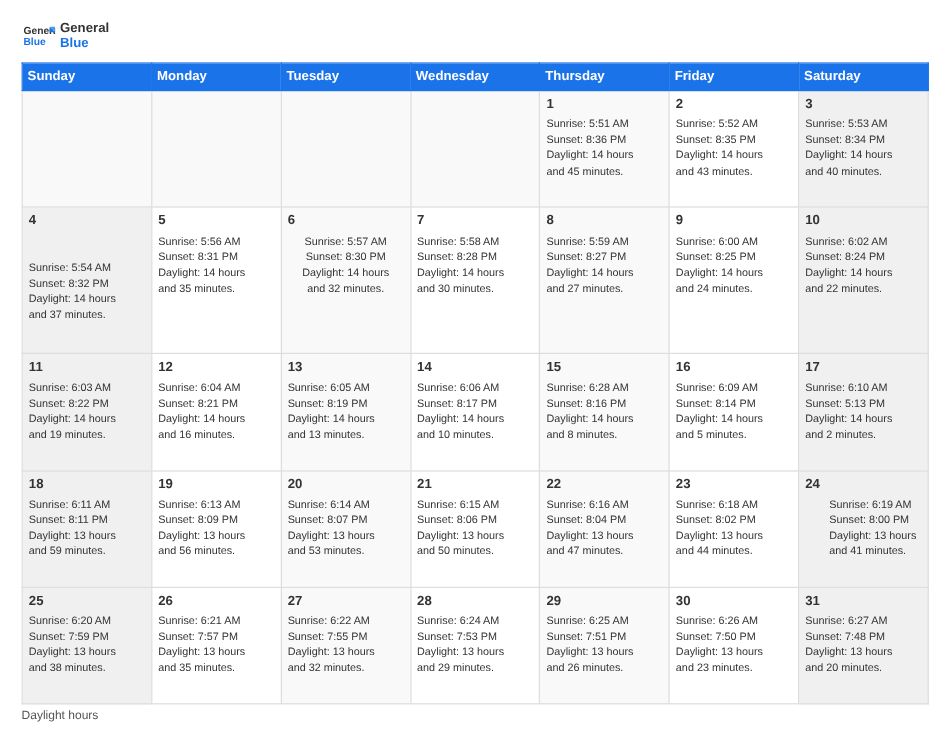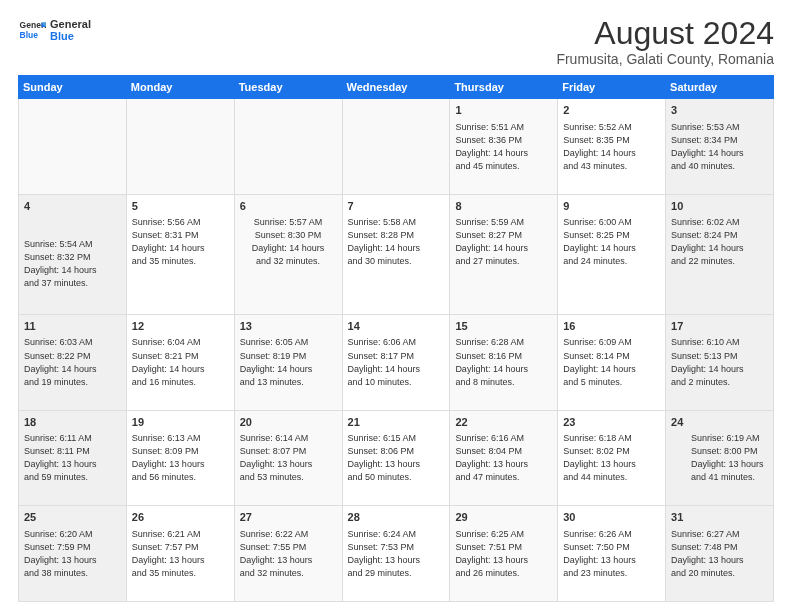--- a/index.html
+++ b/index.html
@@ -109,24 +109,20 @@
         <text x="2" y="16" font-size="11" fill="#333" font-family="Arial" font-weight="bold">General</text>
         <text x="2" y="28" font-size="11" fill="#1a73e8" font-family="Arial" font-weight="bold">Blue</text>
         <polygon points="30,8 36,14 30,14" fill="#1a73e8"></polygon>
         <polygon points="30,8 36,8 36,14" fill="#4a9edd"></polygon>
       </svg>
       <div>
         <div style="font-size:11px;font-weight:bold;color:#333;line-height:1.1">General</div>
         <div style="font-size:11px;font-weight:bold;color:#1a73e8;line-height:1.1">Blue</div>
       </div>
     </div>
-    <div class="title-block">
-      <div class="month-title">August 2024</div>
-      <div class="subtitle">Frumusita, Galati County, Romania</div>
-    </div>
   </div>
 
   <table class="calendar">
     <thead>
       <tr>
       <th>Sunday</th>
           <th>Monday</th>
           <th>Tuesday</th>
           <th>Wednesday</th>
           <th>Thursday</th>
@@ -362,13 +358,14 @@
             <span class="day-num">31</span>
             <div class="day-info" style="white-space: pre-line;">Sunrise: 6:27 AM
 Sunset: 7:48 PM
 Daylight: 13 hours
 and 20 minutes.</div>
           </td>
         </tr>
       </tbody>
   </table>
 
+  <div class="footer-note">Daylight hours</div>
 </div>
 
 </body></html>

